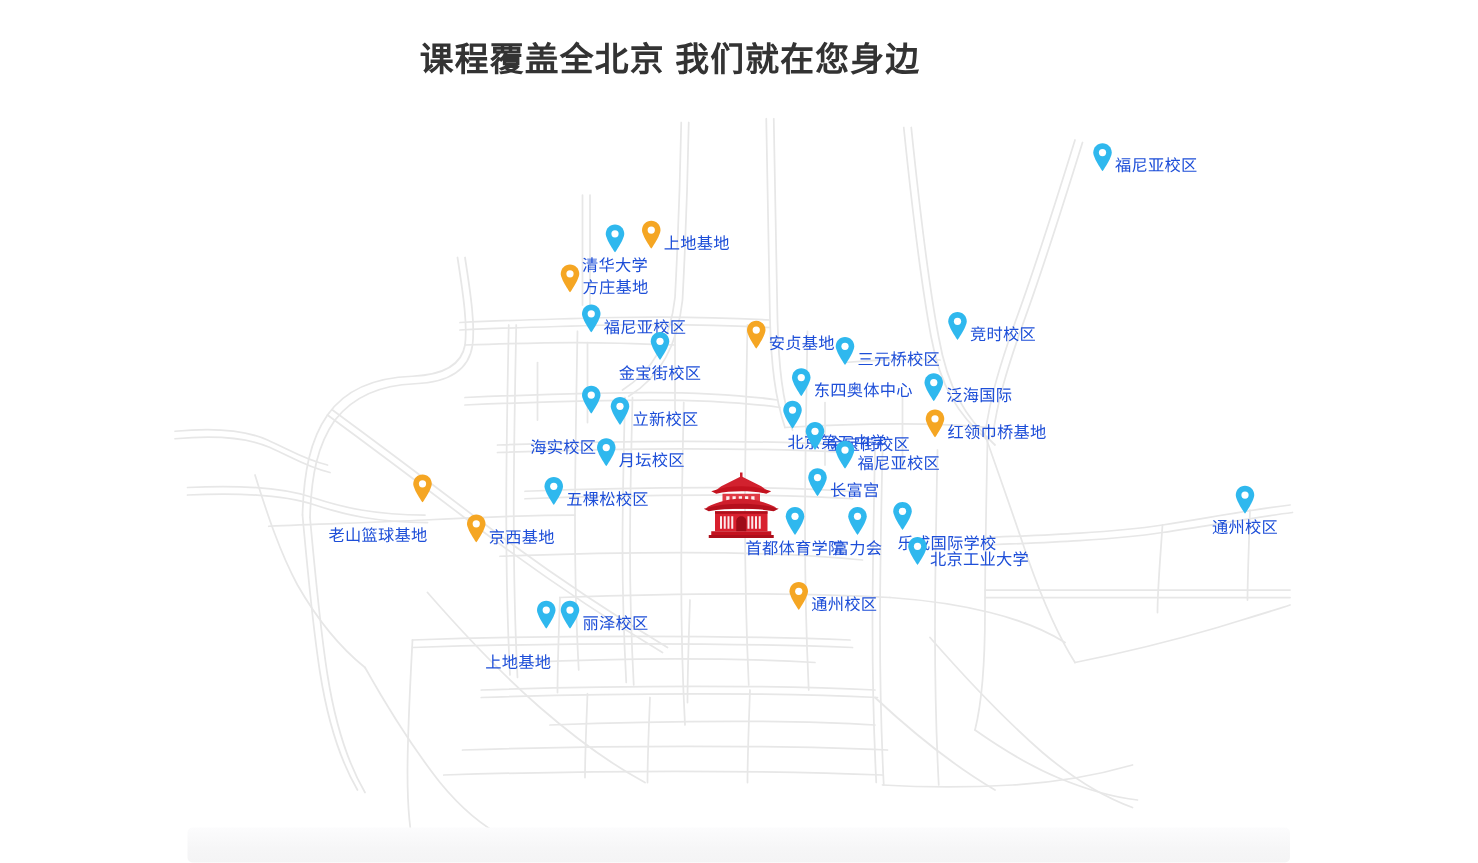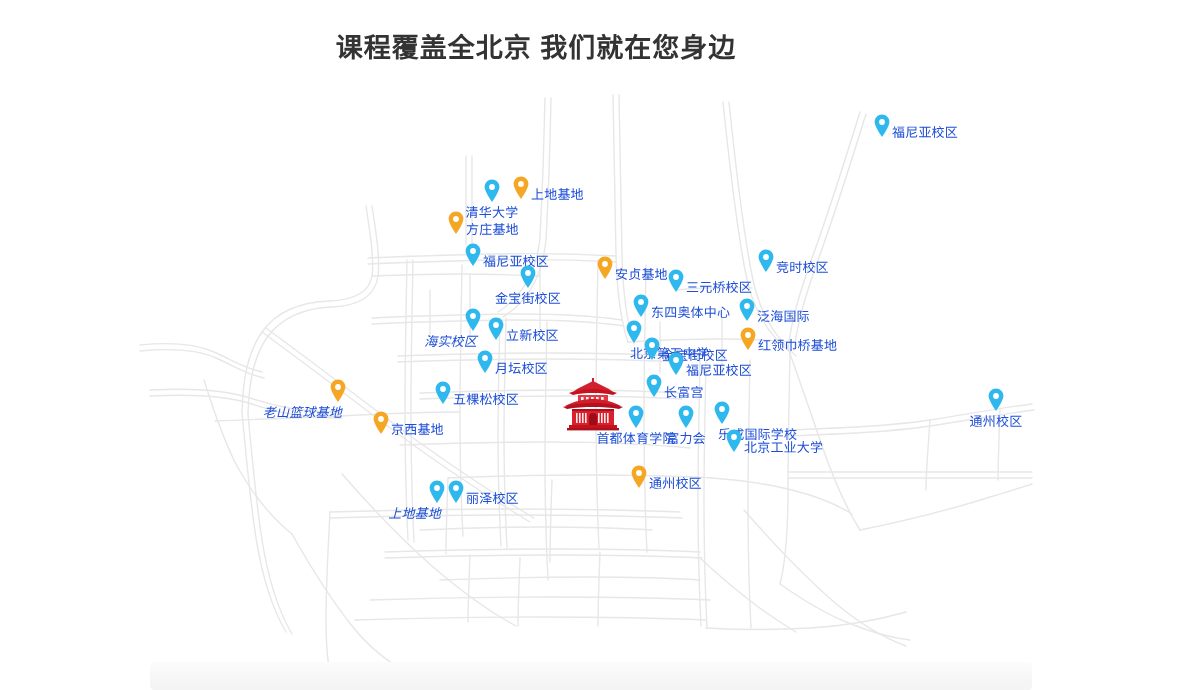--- a/index.html
+++ b/index.html
@@ -87,21 +87,21 @@
     position: absolute;
     font-size: 13px;
     line-height: 15px;
     color: #1d4ed8;
     white-space: nowrap;
     letter-spacing: 0.2px;
   }
   
   .lbl-right  { left: 10px;  top: -12px; }
   .lbl-below  { left: 50%;   top: 3px; transform: translateX(-50%); }
-  .lbl-below-left { right: -4px; top: 3px; font-style: italic; }
+  .lbl-below-left { right: -4px; top: 19px; }
   .lbl-below-right { left: -4px; top: 3px; }
 </style>
 </head>
 <body>
 
 <h1 id="page-title">课程覆盖全北京 我们就在您身边</h1>
 
 <div id="map-stage">
 
   <svg id="map-roads" viewBox="0 0 1182 630" xmlns="http://www.w3.org/2000/svg">

